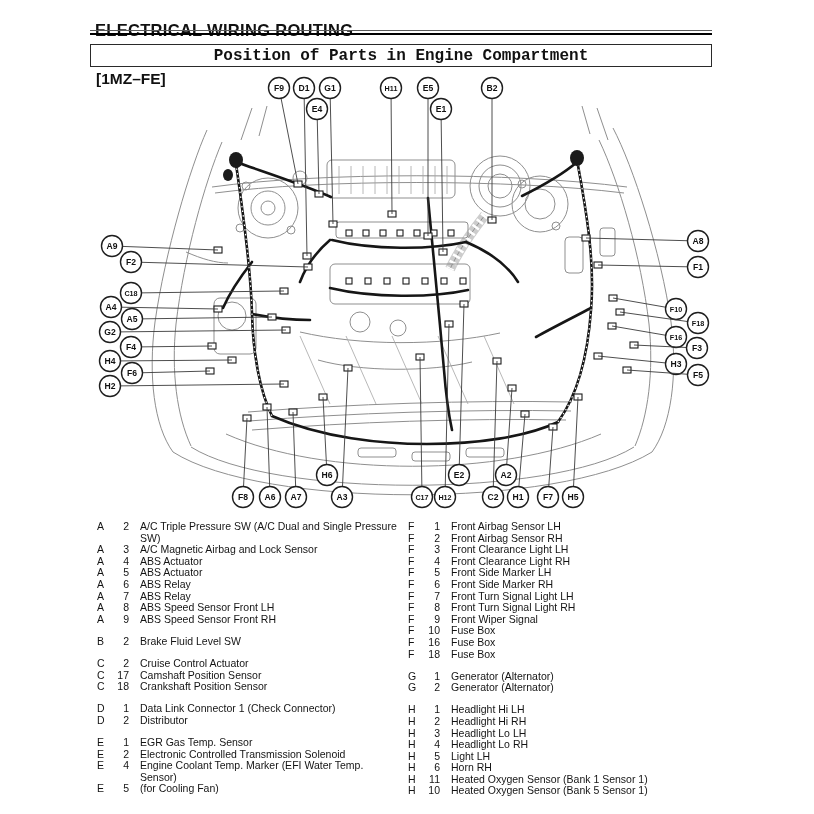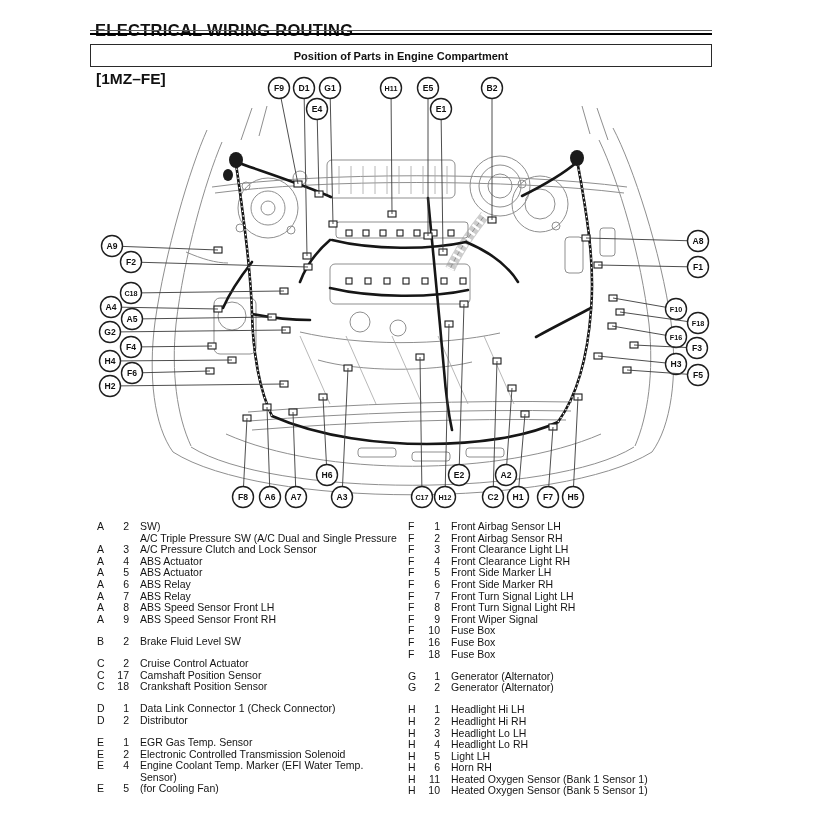--- a/index.html
+++ b/index.html
@@ -1,20 +1,20 @@
 <!DOCTYPE html>
 <html><head>
 <meta charset="utf-8">
 <style>
   html,body{margin:0;padding:0;background:#fff;}
   body{width:814px;height:814px;font-family:"Liberation Sans",sans-serif;color:#111;}
   .page{position:relative;width:814px;height:814px;overflow:hidden;background:#fff;}
   .title{position:absolute;left:79px;top:5px;margin:16px;font-size:16.5px;font-weight:700;letter-spacing:.3px;white-space:nowrap;text-align:center;}
   .rule{position:absolute;left:90px;top:30px;width:622px;height:2px;border-top:1px solid #5a5a5a;border-bottom:2.5px solid #000;}
-  .header-box{position:absolute;left:90px;top:44px;width:620px;height:21px;border:1.6px solid #2a2a2a;display:flex;align-items:center;justify-content:center;font-weight:700;font-size:11px;background:#fff;}
+  .header-box{position:absolute;left:90px;top:44px;width:620px;height:21px;border:1.6px solid #2a2a2a;display:flex;align-items:center;justify-content:center;font-weight:700;font-size:16px;background:#fff;font-family:Liberation Mono, monospace;}
   .engine-code{position:absolute;left:96px;top:70px;font-size:15.5px;font-weight:700;}
   svg.diagram{position:absolute;left:0;top:0;width:814px;height:814px;}
   svg .g{stroke:#8f8f8f;stroke-width:1;fill:none;}
   svg .g2{stroke:#a6a6a6;stroke-width:.8;fill:none;}
   svg .h{stroke:#161616;stroke-width:2.6;fill:none;stroke-linecap:round;}
   svg .rib{stroke:#fff;stroke-width:1.2;fill:none;stroke-dasharray:1.5 3.2;}
   svg .conn{fill:#fff;stroke:#1c1c1c;stroke-width:1.1;}
   svg .leader{stroke:#3a3a3a;stroke-width:.9;fill:none;}
   svg .co{fill:#fff;stroke:#1e1e1e;stroke-width:1.4;}
   svg .colab{font-family:"Liberation Sans",sans-serif;font-weight:700;fill:#111;}
@@ -370,29 +370,29 @@
         <text x="573" y="497" dy=".35em" text-anchor="middle" class="colab" font-size="8.6px">H5</text>
       </g>
     </svg>
 
   <div class="legend legend-left" id="legend-left">
       <div class="lg-group">
         <div class="lg-row">
           <span class="lg-letter">A</span>
           <span class="lg-num">2</span>
           <span class="lg-desc">
+            <div>A/C Triple Pressure SW (A/C Dual and Single Pressure</div>
             <div>SW)</div>
-            <div>A/C Triple Pressure SW (A/C Dual and Single Pressure</div>
           </span>
         </div>
         <div class="lg-row">
           <span class="lg-letter">A</span>
           <span class="lg-num">3</span>
           <span class="lg-desc">
-            <div>A/C Pressure Clutch and Lock Sensor</div>
+            <div>A/C Magnetic Airbag and Lock Sensor</div>
           </span>
         </div>
         <div class="lg-row">
           <span class="lg-letter">A</span>
           <span class="lg-num">4</span>
           <span class="lg-desc">
             <div>ABS Actuator</div>
           </span>
         </div>
         <div class="lg-row">

